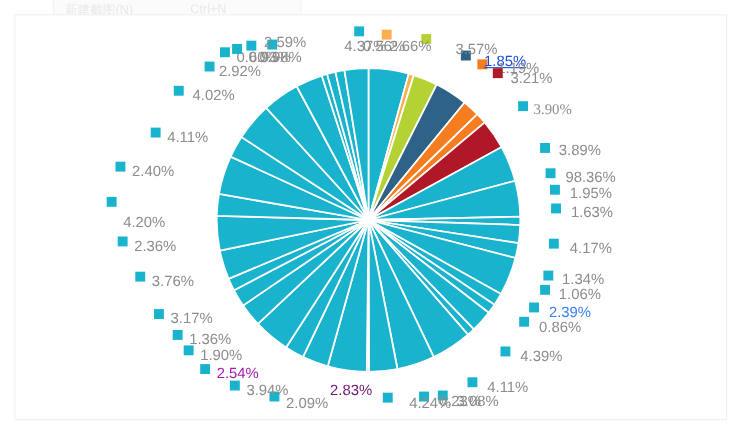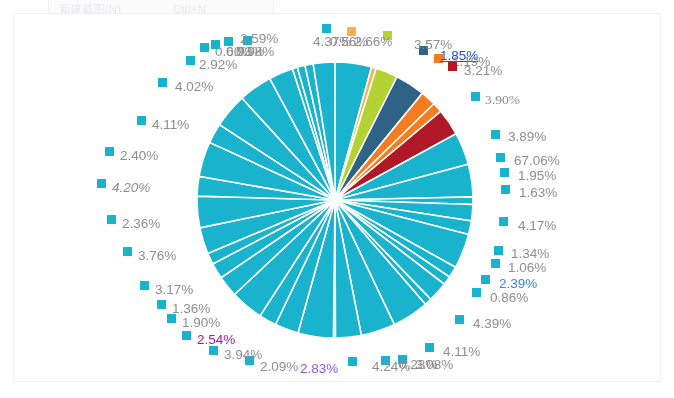--- a/index.html
+++ b/index.html
@@ -117,21 +117,21 @@
       <div class="dmark" style="left: 434px; top: 54px; background: rgb(245, 124, 31);"></div>
       <div class="dlabel" style="left: 440px; top: 49px; color: #1d4ed8; text-decoration: underline;">1.85%</div>
       <div class="dlabel" style="left: 452px; top: 55px; color: rgb(141, 141, 141);">1.19%</div>
       <div class="dmark" style="left: 448px; top: 62px; background: rgb(176, 24, 40);"></div>
       <div class="dlabel" style="left: 464px; top: 64px; color: rgb(141, 141, 141);">3.21%</div>
       <div class="dmark" style="left: 471px; top: 92px; background: rgb(25, 179, 205);"></div>
       <div class="dlabel" style="left: 485px; top: 93px; color: rgb(141, 141, 141); font-family: Liberation Serif, serif;">3.90%</div>
       <div class="dmark" style="left: 491px; top: 130px; background: rgb(25, 179, 205);"></div>
       <div class="dlabel" style="left: 508px; top: 130px; color: rgb(141, 141, 141);">3.89%</div>
       <div class="dmark" style="left: 496px; top: 153px; background: rgb(25, 179, 205);"></div>
-      <div class="dlabel" style="left: 514px; top: 154px; color: rgb(141, 141, 141);">67.06%</div>
+      <div class="dlabel" style="left: 514px; top: 154px; color: rgb(141, 141, 141);">98.36%</div>
       <div class="dmark" style="left: 500px; top: 168px; background: rgb(25, 179, 205);"></div>
       <div class="dlabel" style="left: 518px; top: 169px; color: rgb(141, 141, 141);">1.95%</div>
       <div class="dmark" style="left: 501px; top: 185px; background: rgb(25, 179, 205);"></div>
       <div class="dlabel" style="left: 519px; top: 186px; color: rgb(141, 141, 141);">1.63%</div>
       <div class="dmark" style="left: 499px; top: 217px; background: rgb(25, 179, 205);"></div>
       <div class="dlabel" style="left: 518px; top: 219px; color: rgb(141, 141, 141);">4.17%</div>
       <div class="dmark" style="left: 494px; top: 246px; background: rgb(25, 179, 205);"></div>
       <div class="dlabel" style="left: 511px; top: 247px; color: rgb(141, 141, 141);">1.34%</div>
       <div class="dmark" style="left: 491px; top: 259px; background: rgb(25, 179, 205);"></div>
       <div class="dlabel" style="left: 508px; top: 261px; color: rgb(141, 141, 141);">1.06%</div>
@@ -142,39 +142,39 @@
       <div class="dmark" style="left: 455px; top: 315px; background: rgb(25, 179, 205);"></div>
       <div class="dlabel" style="left: 473px; top: 317px; color: rgb(141, 141, 141);">4.39%</div>
       <div class="dmark" style="left: 425px; top: 343px; background: rgb(25, 179, 205);"></div>
       <div class="dlabel" style="left: 443px; top: 345px; color: rgb(141, 141, 141);">4.11%</div>
       <div class="dmark" style="left: 398px; top: 355px; background: rgb(25, 179, 205);"></div>
       <div class="dlabel" style="left: 415px; top: 358px; color: rgb(141, 141, 141);">3.08%</div>
       <div class="dmark" style="left: 381px; top: 356px; background: rgb(25, 179, 205);"></div>
       <div class="dlabel" style="left: 399px; top: 358px; color: rgb(141, 141, 141);">0.23%</div>
       <div class="dmark" style="left: 348px; top: 357px; background: rgb(25, 179, 205);"></div>
       <div class="dlabel" style="left: 360px; top: 360px; color: rgb(141, 141, 141); margin-left: 12px;">4.24%</div>
-      <div class="dlabel" style="left: 300px; top: 362px; color: #8b5cf6;">2.83%</div>
+      <div class="dlabel" style="left: 300px; top: 348px; color: #701a75;">2.83%</div>
       <div class="dmark" style="left: 245px; top: 356px; background: rgb(25, 179, 205);"></div>
       <div class="dlabel" style="left: 260px; top: 360px; color: rgb(141, 141, 141);">2.09%</div>
       <div class="dmark" style="left: 209px; top: 346px; background: rgb(25, 179, 205);"></div>
       <div class="dlabel" style="left: 224px; top: 348px; color: rgb(141, 141, 141);">3.94%</div>
       <div class="dmark" style="left: 182px; top: 331px; background: rgb(25, 179, 205);"></div>
       <div class="dlabel" style="left: 197px; top: 333px; color: #a21caf;">2.54%</div>
       <div class="dmark" style="left: 167px; top: 314px; background: rgb(25, 179, 205);"></div>
       <div class="dlabel" style="left: 182px; top: 316px; color: rgb(141, 141, 141);">1.90%</div>
       <div class="dmark" style="left: 157px; top: 300px; background: rgb(25, 179, 205);"></div>
       <div class="dlabel" style="left: 172px; top: 302px; color: rgb(141, 141, 141);">1.36%</div>
       <div class="dmark" style="left: 140px; top: 281px; background: rgb(25, 179, 205);"></div>
       <div class="dlabel" style="left: 155px; top: 283px; color: rgb(141, 141, 141);">3.17%</div>
       <div class="dmark" style="left: 123px; top: 247px; background: rgb(25, 179, 205);"></div>
       <div class="dlabel" style="left: 138px; top: 249px; color: rgb(141, 141, 141);">3.76%</div>
       <div class="dmark" style="left: 107px; top: 215px; background: rgb(25, 179, 205);"></div>
       <div class="dlabel" style="left: 122px; top: 217px; color: rgb(141, 141, 141);">2.36%</div>
       <div class="dmark" style="left: 97px; top: 179px; background: rgb(25, 179, 205);"></div>
-      <div class="dlabel" style="left: 112px; top: 181px; color: rgb(141, 141, 141); font-style: italic;">4.20%</div>
+      <div class="dlabel" style="left: 112px; top: 195px; color: rgb(141, 141, 141);">4.20%</div>
       <div class="dmark" style="left: 105px; top: 147px; background: rgb(25, 179, 205);"></div>
       <div class="dlabel" style="left: 120px; top: 149px; color: rgb(141, 141, 141);">2.40%</div>
       <div class="dmark" style="left: 137px; top: 116px; background: rgb(25, 179, 205);"></div>
       <div class="dlabel" style="left: 152px; top: 118px; color: rgb(141, 141, 141);">4.11%</div>
       <div class="dmark" style="left: 158px; top: 78px; background: rgb(25, 179, 205);"></div>
       <div class="dlabel" style="left: 175px; top: 80px; color: rgb(141, 141, 141);">4.02%</div>
       <div class="dmark" style="left: 186px; top: 56px; background: rgb(25, 179, 205);"></div>
       <div class="dlabel" style="left: 199px; top: 58px; color: rgb(141, 141, 141);">2.92%</div>
       <div class="dmark" style="left: 200px; top: 43px; background: rgb(25, 179, 205);"></div>
       <div class="dlabel" style="left: 215px; top: 45px; color: rgb(141, 141, 141);">0.60%</div>

